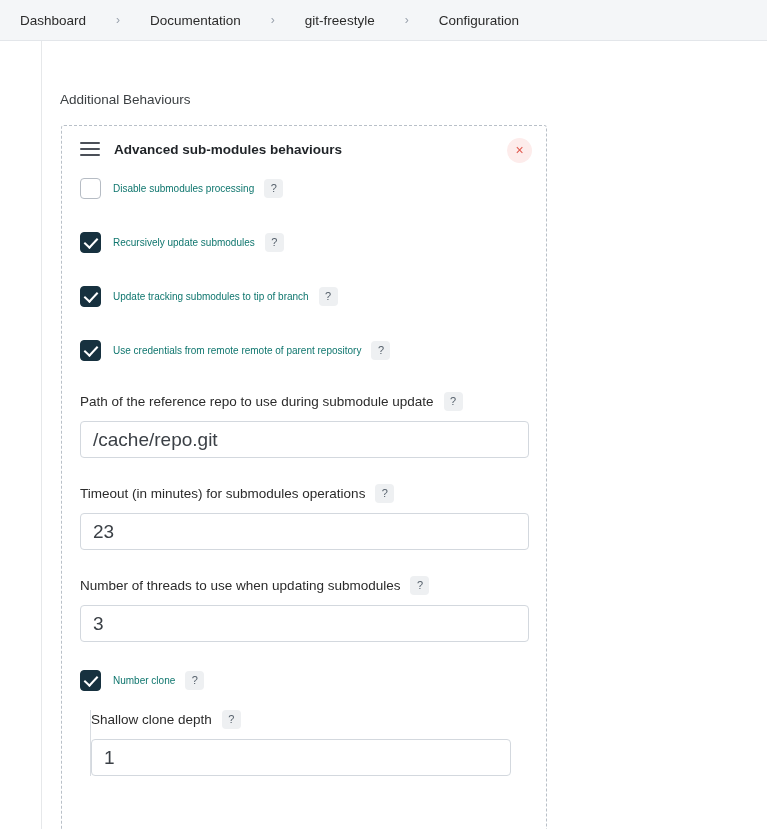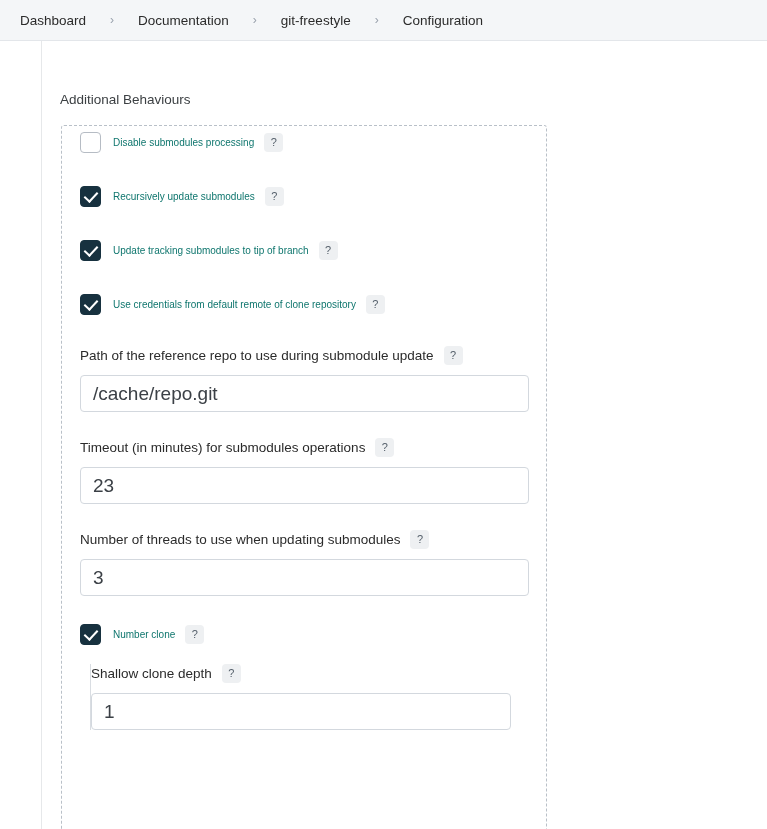--- a/index.html
+++ b/index.html
@@ -21,21 +21,21 @@
   }
 
   
   .breadcrumb-bar {
     height: 41px;
     background: #f4f6f8;
     border-bottom: 1px solid #e3e6ea;
     display: flex;
     align-items: center;
     padding: 0 16px;
-    gap: 2px;
+    gap: 8px;
   }
   .crumb {
     font-size: 13.5px;
     color: #2b2b2b;
     padding: 2px 4px;
     white-space: nowrap;
     cursor: pointer;
   }
   .crumb-sep {
     color: #9aa2ad;
@@ -228,20 +228,29 @@
     <span class="crumb">Configuration</span>
   </div>
 
   <div class="content">
     <div class="left-rule"></div>
 
     <div class="section-title">Additional Behaviours</div>
 
     <div class="panel">
 
+      <div class="panel-header">
+        <span class="drag-handle">
+          <span></span>
+            <span></span>
+            <span></span>
+        </span>
+        <span class="panel-title">Advanced sub-modules behaviours</span>
+        <button class="close-btn">×</button>
+      </div>
 
       <div class="panel-body">
 
         <div class="check-row">
           <span class="cbx"></span>
           <span class="check-label">Disable submodules processing</span>
           <span class="help">?</span>
         </div>
 
         <div class="check-row spaced">
@@ -251,21 +260,21 @@
         </div>
 
         <div class="check-row spaced">
           <span class="cbx checked"></span>
           <span class="check-label">Update tracking submodules to tip of branch</span>
           <span class="help">?</span>
         </div>
 
         <div class="check-row spaced">
           <span class="cbx checked"></span>
-          <span class="check-label">Use credentials from default remote of clone repository</span>
+          <span class="check-label">Use credentials from remote remote of parent repository</span>
           <span class="help">?</span>
         </div>
 
         <div class="field">
           <div class="field-label">
             <span>Path of the reference repo to use during submodule update</span>
             <span class="help">?</span>
           </div>
           <input class="text-input" type="text" value="/cache/repo.git" style="">
         </div>

